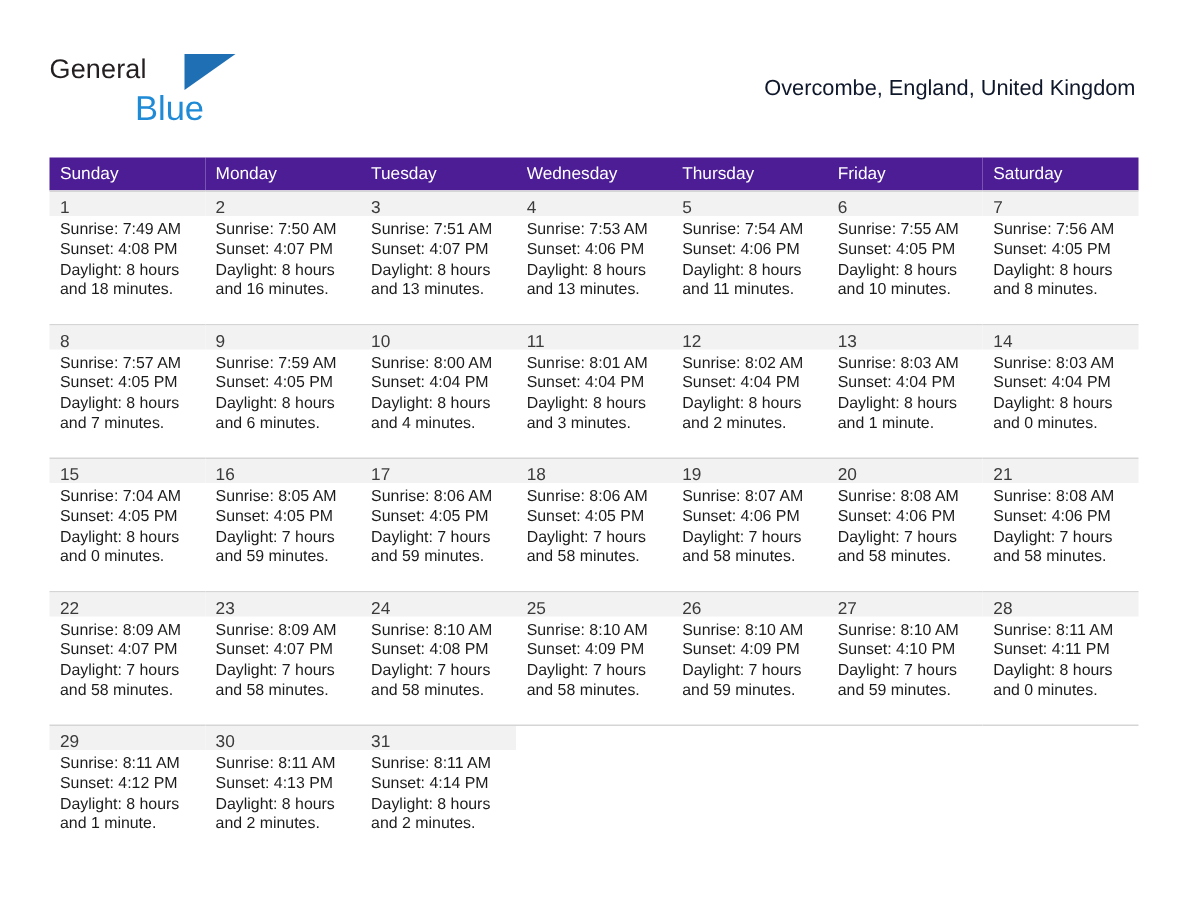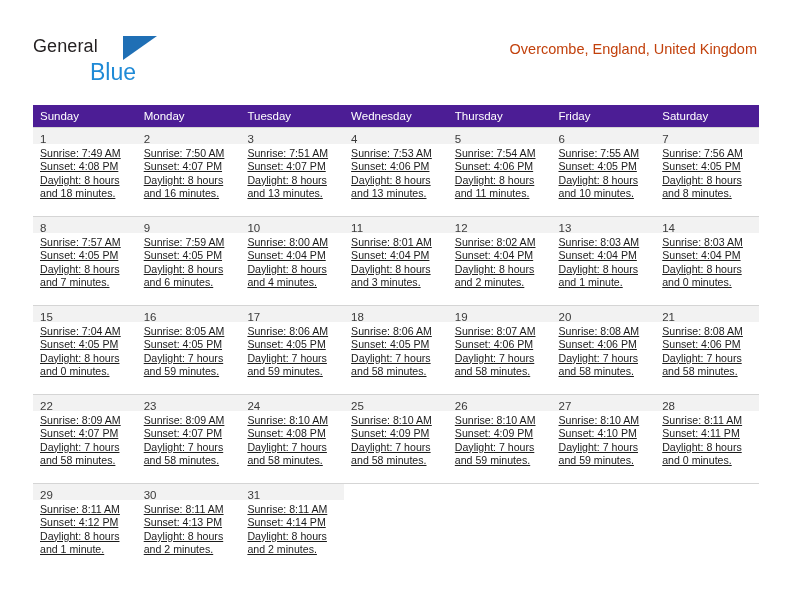--- a/index.html
+++ b/index.html
@@ -71,23 +71,23 @@
     top: 30px;
     text-align: right;
   }
   .cal-title {
     font-size: 27px;
     color: #333333;
     line-height: 32px;
     white-space: nowrap;
   }
   .cal-subtitle {
-    margin-top: 10px;
+    margin-top: 20px;
     font-size: 14.5px;
-    color: #c2410c;
+    color: #0f172a;
     line-height: 18px;
     white-space: nowrap;
   }
 
   
   .calendar {
     position: absolute;
     left: 33px;
     top: 105px;
     width: 726px;
@@ -129,21 +129,20 @@
   .daynum {
     font-size: 11.5px;
     color: #3a3a3a;
     line-height: 14px;
   }
   .dayinfo {
     padding: 3px 6px 0 7px;
     font-size: 10.6px;
     line-height: 13.4px;
     color: #1c1c1c;
-    text-decoration: underline;
   }
   .dayinfo div {
     white-space: nowrap;
   }
 </style>
 </head>
 <body>
 
 <div class="page">
 

